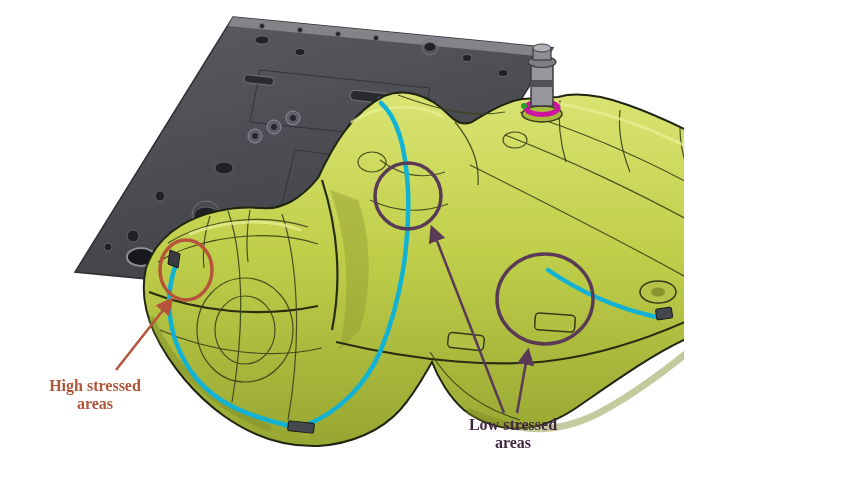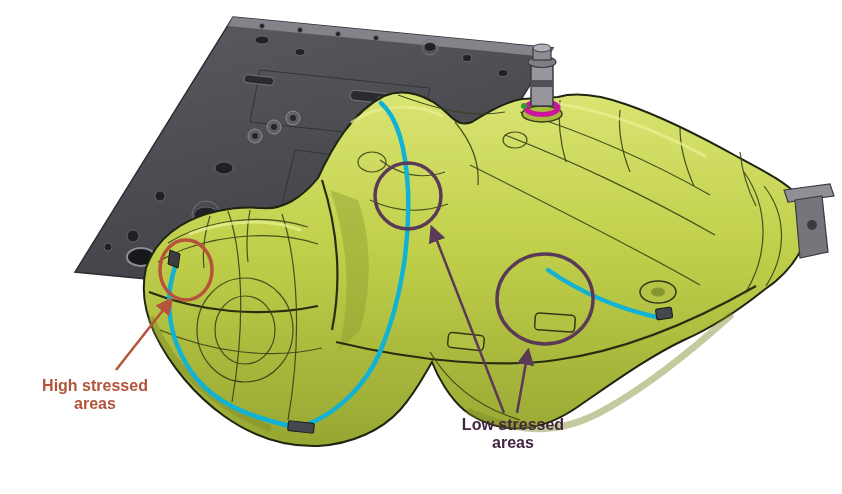--- a/index.html
+++ b/index.html
@@ -1,17 +1,17 @@
 <!DOCTYPE html>
 <html><head>
 <meta charset="utf-8">
 <style>
   html,body{margin:0;padding:0;background:#fff;}
-  .stage{position:relative;width:842px;height:494px;background:#ffffff;overflow:hidden;
-         font-family:Liberation Sans, sans-serif;}
+  .stage{position:relative;width:684px;height:494px;background:#ffffff;overflow:hidden;
+         font-family:Liberation Serif, serif;}
   svg{position:absolute;left:0;top:0;}
   .detail{fill:none;stroke:#39411a;stroke-width:1.2;opacity:.9;}
   .waist{fill:none;stroke:#272d11;stroke-width:2.2;}
   .hl{fill:none;stroke:#e9f195;stroke-width:3;opacity:.7;stroke-linecap:round;}
   .sh{fill:none;stroke:#7c8929;stroke-width:7;opacity:.45;stroke-linecap:round;}
   .hole{fill:#202124;stroke:#6f7076;stroke-width:.8;}
   .boss{fill:#5f6067;stroke:#8e8f95;stroke-width:1;}
   .strap{fill:none;stroke-width:4.5;stroke-linecap:round;}
   .marker{fill:none;stroke-width:3.5;}
   .arrow{fill:none;stroke-width:2.5;}

